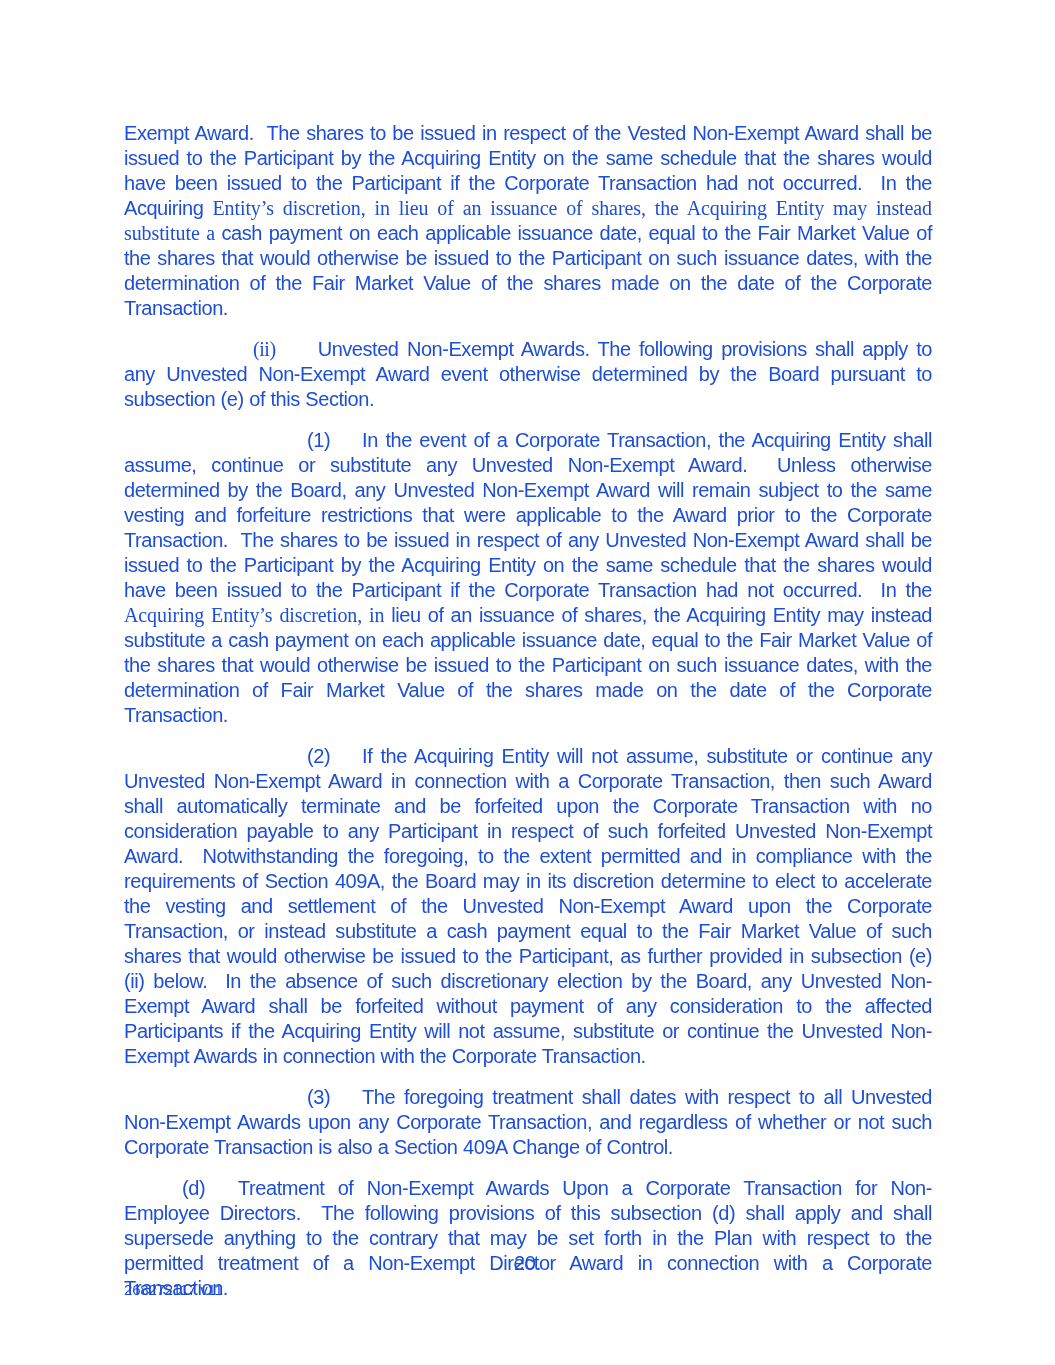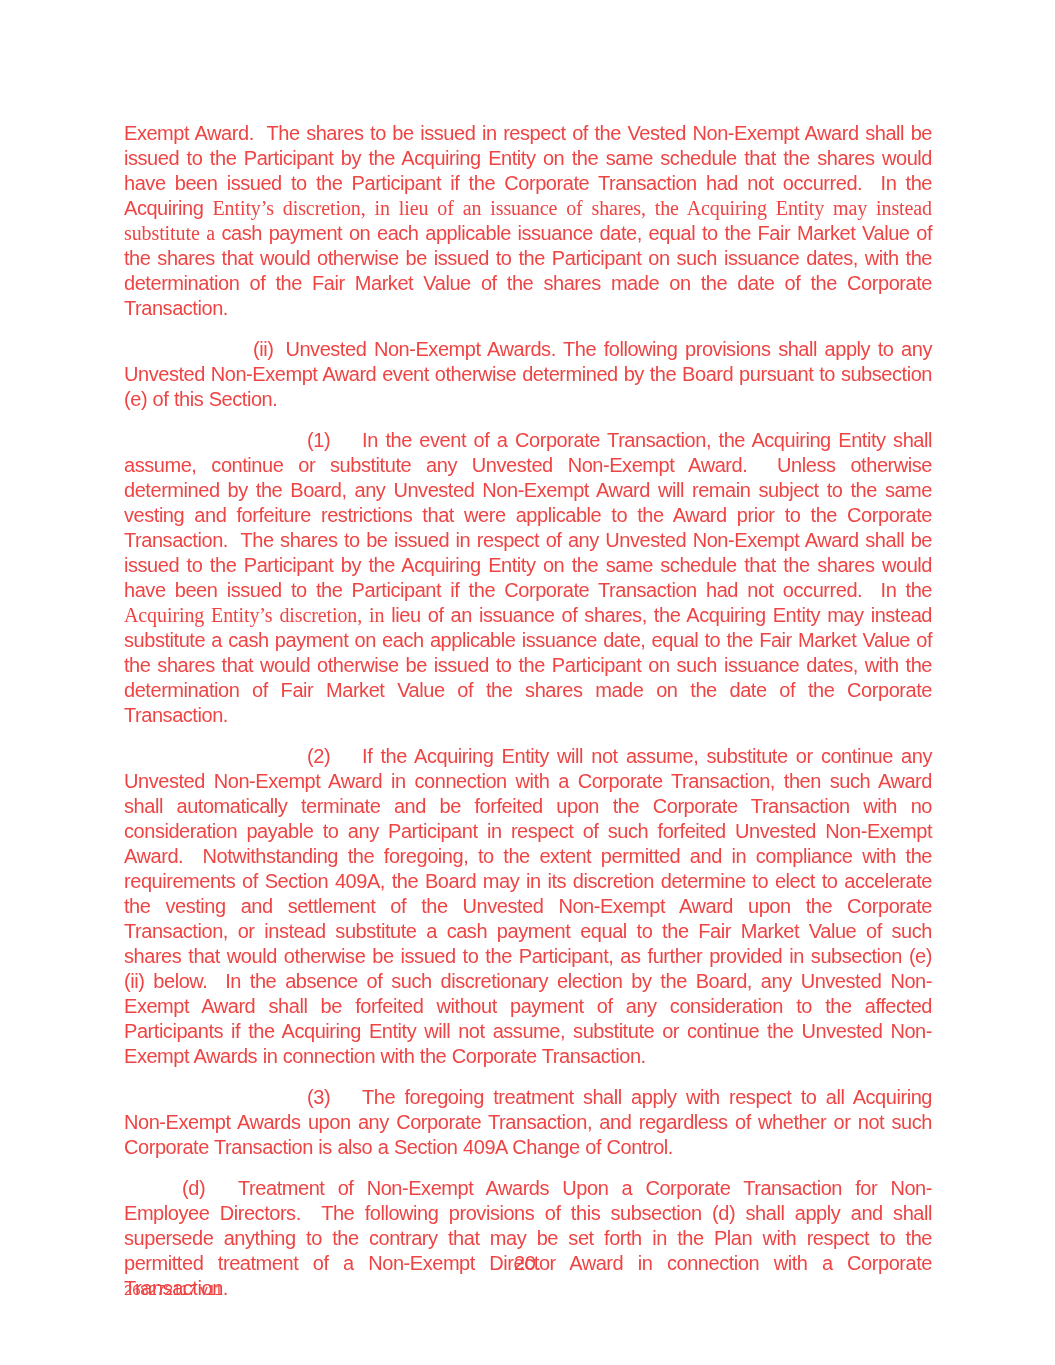--- a/index.html
+++ b/index.html
@@ -7,21 +7,21 @@
     padding: 0;
     background: #ffffff;
   }
   .page {
     position: relative;
     width: 1055px;
     height: 1365px;
     background: #ffffff;
     overflow: hidden;
     font-family: "Liberation Sans", sans-serif;
-    color: #ef4444;
+    color: #1d4ed8;
   }
   .content {
     position: absolute;
     left: 124px;
     top: 121px;
     width: 808px;
   }
   p.para {
     margin: 0 0 16px 0;
     font-size: 20px;
@@ -32,21 +32,21 @@
     text-rendering: optimizeLegibility;
   }
   .serif {
     font-family: "Liberation Serif", serif;
     letter-spacing: -0.1px;
   }
   .p-ii  { text-indent: 129px; }
   .p-num { text-indent: 183px; }
   .p-d   { text-indent: 58px;  }
   .num    { margin-right: 32px; }
-  .num-ii { margin-right: 12px; }
+  .num-ii { margin-right: 42px; font-family: Liberation Serif, serif; }
   .num-d  { margin-right: 33px; }
   .pagenum {
     position: absolute;
     top: 1252px;
     left: 0;
     width: 100%;
     text-align: center;
     font-size: 20px;
     letter-spacing: -0.3px;
   }
@@ -65,21 +65,21 @@
   <div class="content">
 
     <p class="para"><span>Exempt Award.&nbsp; The shares to be issued in respect of the Vested Non-Exempt Award shall be issued to the Participant by the Acquiring Entity on the same schedule that the shares would have been issued to the Participant if the Corporate Transaction had not occurred.&nbsp; In the Acquiring </span><span class="serif">Entity’s discretion, in lieu of an issuance of shares, the Acquiring Entity may instead substitute a </span><span>cash payment on each applicable issuance date, equal to the Fair Market Value of the shares that would otherwise be issued to the Participant on such issuance dates, with the determination of the Fair Market Value of the shares made on the date of the Corporate Transaction.</span></p>
 
     <p class="para p-ii"><span class="num num-ii">(ii)</span><span>Unvested Non-Exempt Awards. The following provisions shall apply to any Unvested Non-Exempt Award event otherwise determined by the Board pursuant to subsection (e) of this Section.</span></p>
 
     <p class="para p-num"><span class="num">(1)</span><span>In the event of a Corporate Transaction, the Acquiring Entity shall assume, continue or substitute any Unvested Non-Exempt Award.&nbsp; Unless otherwise determined by the Board, any Unvested Non-Exempt Award will remain subject to the same vesting and forfeiture restrictions that were applicable to the Award prior to the Corporate Transaction.&nbsp; The shares to be issued in respect of any Unvested Non-Exempt Award shall be issued to the Participant by the Acquiring Entity on the same schedule that the shares would have been issued to the Participant if the Corporate Transaction had not occurred.&nbsp; In the </span><span class="serif">Acquiring Entity’s discretion, in </span><span>lieu of an issuance of shares, the Acquiring Entity may instead substitute a cash payment on each applicable issuance date, equal to the Fair Market Value of the shares that would otherwise be issued to the Participant on such issuance dates, with the determination of Fair Market Value of the shares made on the date of the Corporate Transaction.</span></p>
 
     <p class="para p-num"><span class="num">(2)</span><span>If the Acquiring Entity will not assume, substitute or continue any Unvested Non-Exempt Award in connection with a Corporate Transaction, then such Award shall automatically terminate and be forfeited upon the Corporate Transaction with no consideration payable to any Participant in respect of such forfeited Unvested Non-Exempt Award.&nbsp; Notwithstanding the foregoing, to the extent permitted and in compliance with the requirements of Section 409A, the Board may in its discretion determine to elect to accelerate the vesting and settlement of the Unvested Non-Exempt Award upon the Corporate Transaction, or instead substitute a cash payment equal to the Fair Market Value of such shares that would otherwise be issued to the Participant, as further provided in subsection (e)(ii) below.&nbsp; In the absence of such discretionary election by the Board, any Unvested Non-Exempt Award shall be forfeited without payment of any consideration to the affected Participants if the Acquiring Entity will not assume, substitute or continue the Unvested Non-Exempt Awards in connection with the Corporate Transaction.</span></p>
 
-    <p class="para p-num"><span class="num">(3)</span><span>The foregoing treatment shall apply with respect to all Acquiring Non-Exempt Awards upon any Corporate Transaction, and regardless of whether or not such Corporate Transaction is also a Section 409A Change of Control.</span></p>
+    <p class="para p-num"><span class="num">(3)</span><span>The foregoing treatment shall dates with respect to all Unvested Non-Exempt Awards upon any Corporate Transaction, and regardless of whether or not such Corporate Transaction is also a Section 409A Change of Control.</span></p>
 
     <p class="para p-d"><span class="num num-d">(d)</span><span>Treatment of Non-Exempt Awards Upon a Corporate Transaction for Non-Employee Directors.&nbsp; The following provisions of this subsection (d) shall apply and shall supersede anything to the contrary that may be set forth in the Plan with respect to the permitted treatment of a Non-Exempt Director Award in connection with a Corporate Transaction.</span></p>
 
   </div>
 
   <div class="pagenum">20.</div>
   <div class="docid">268272117 v11</div>
 </div>
 
 </body></html>

